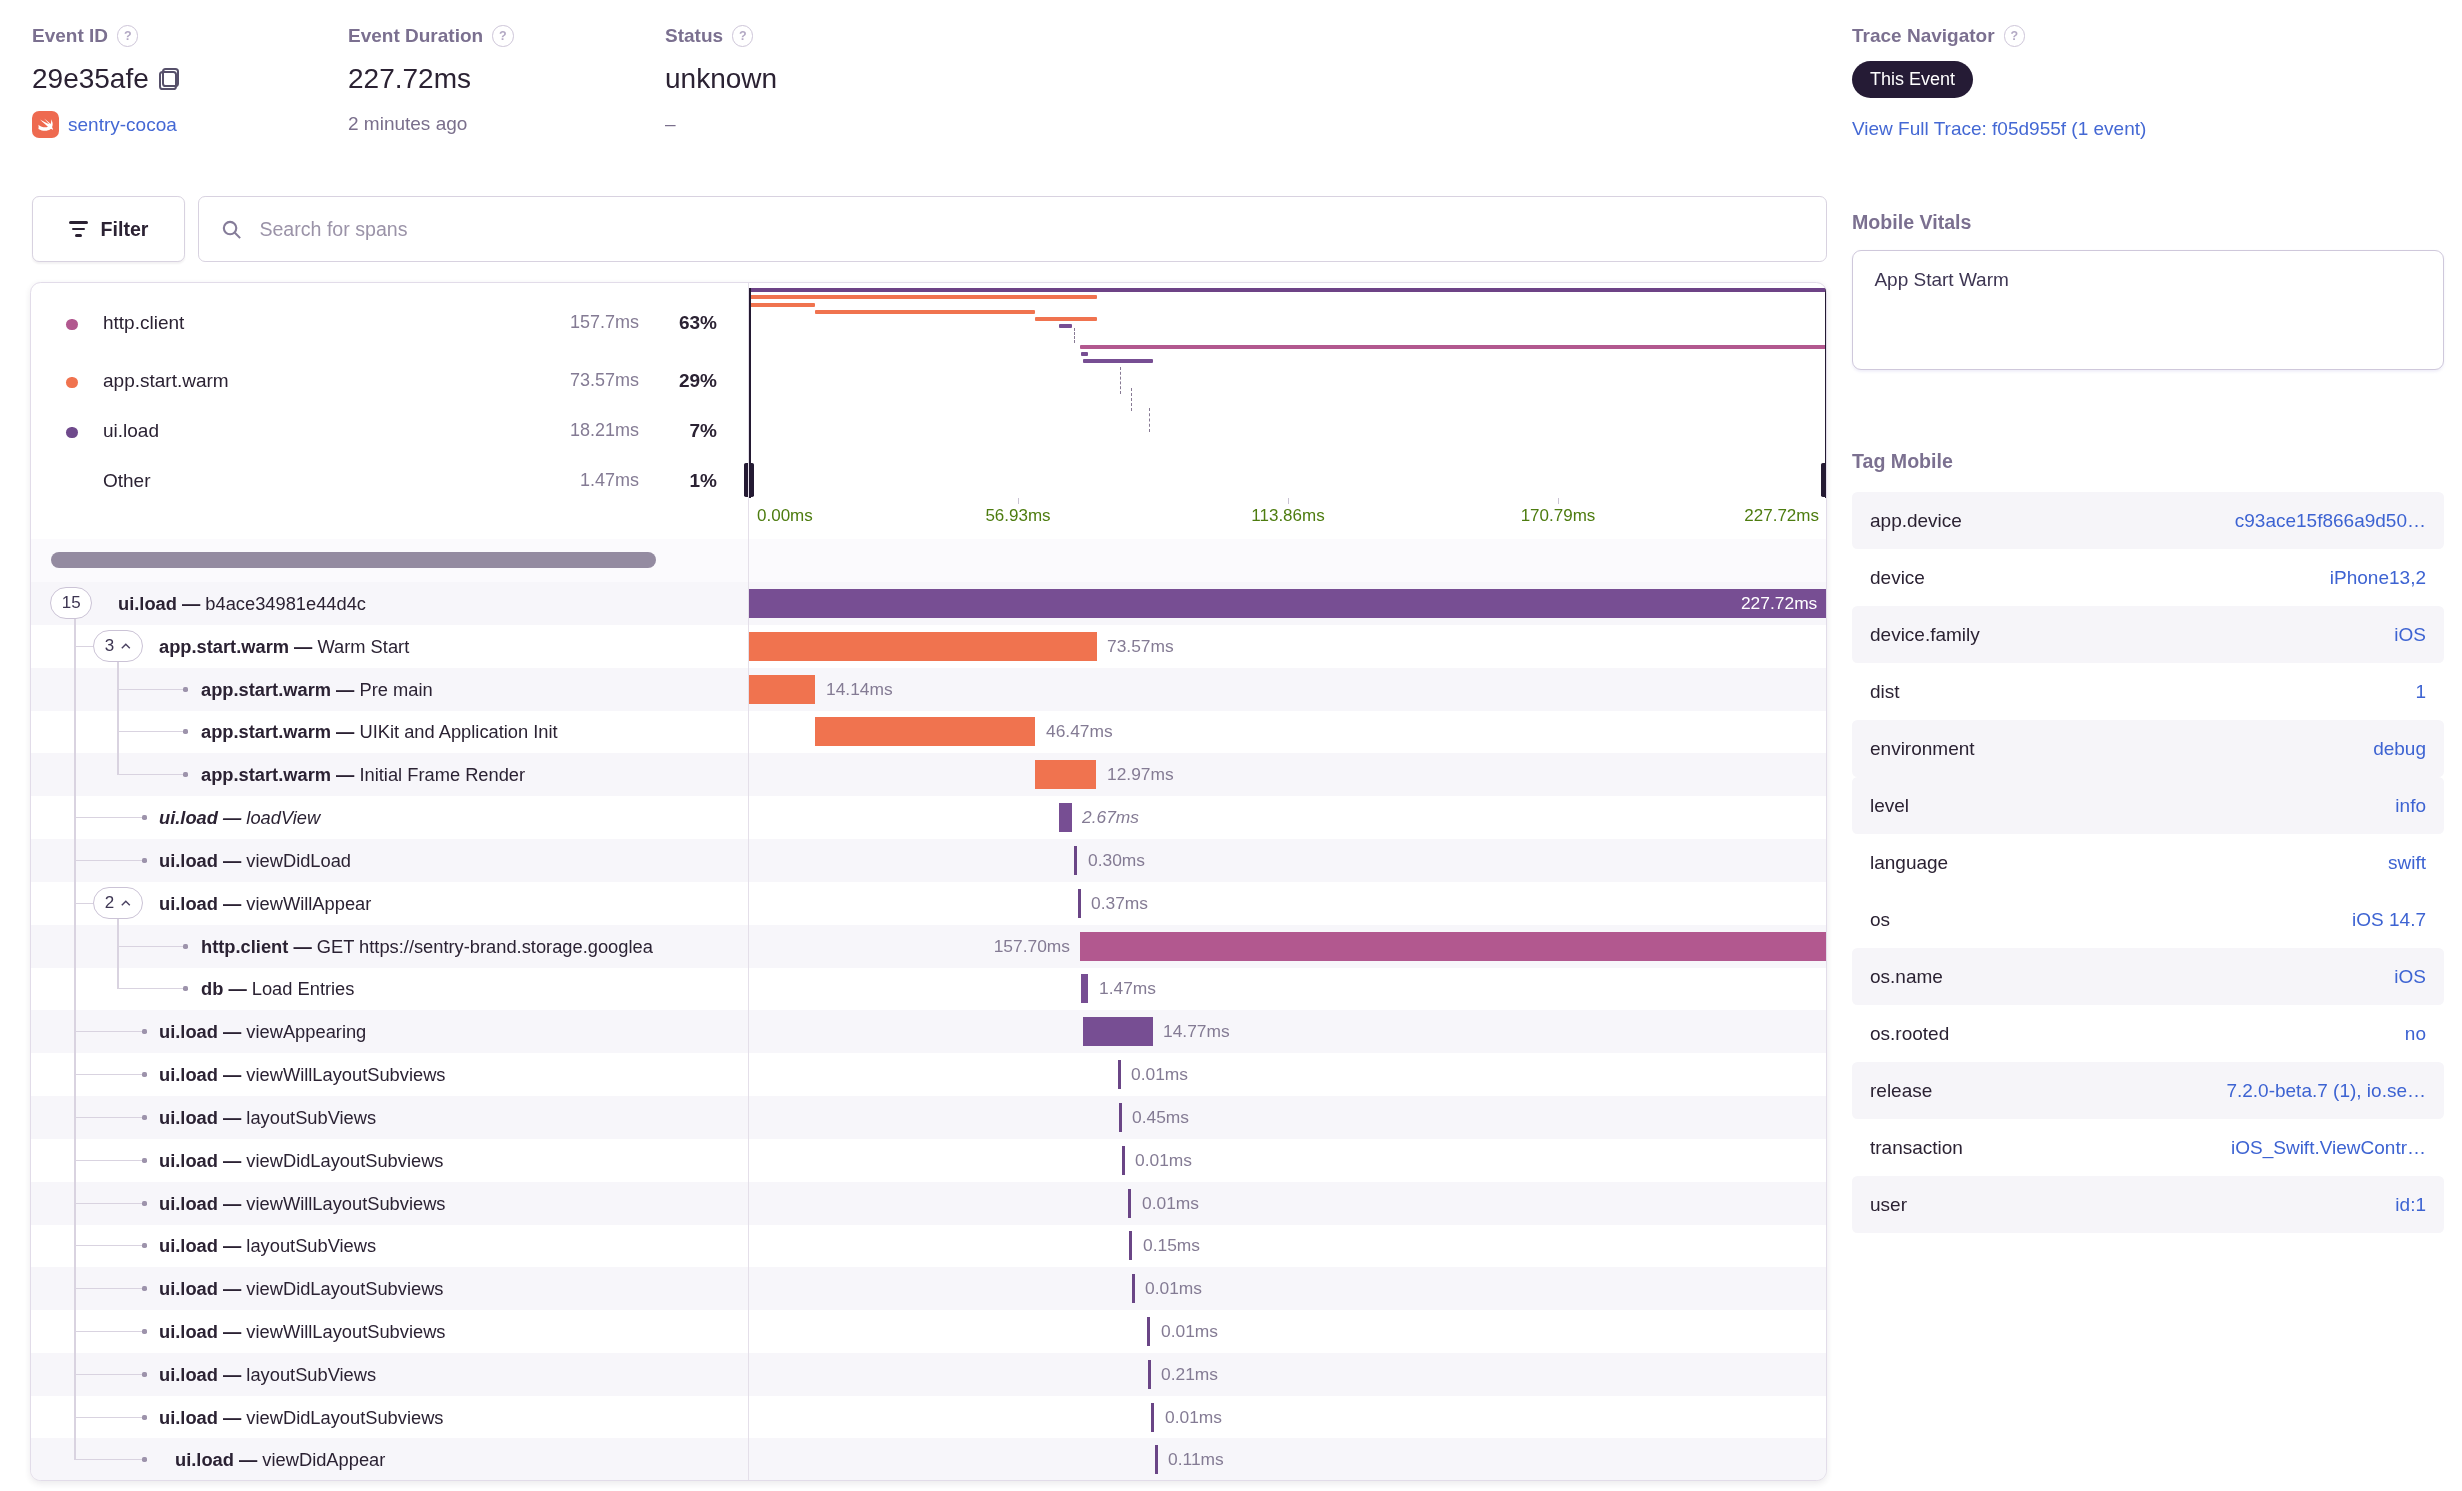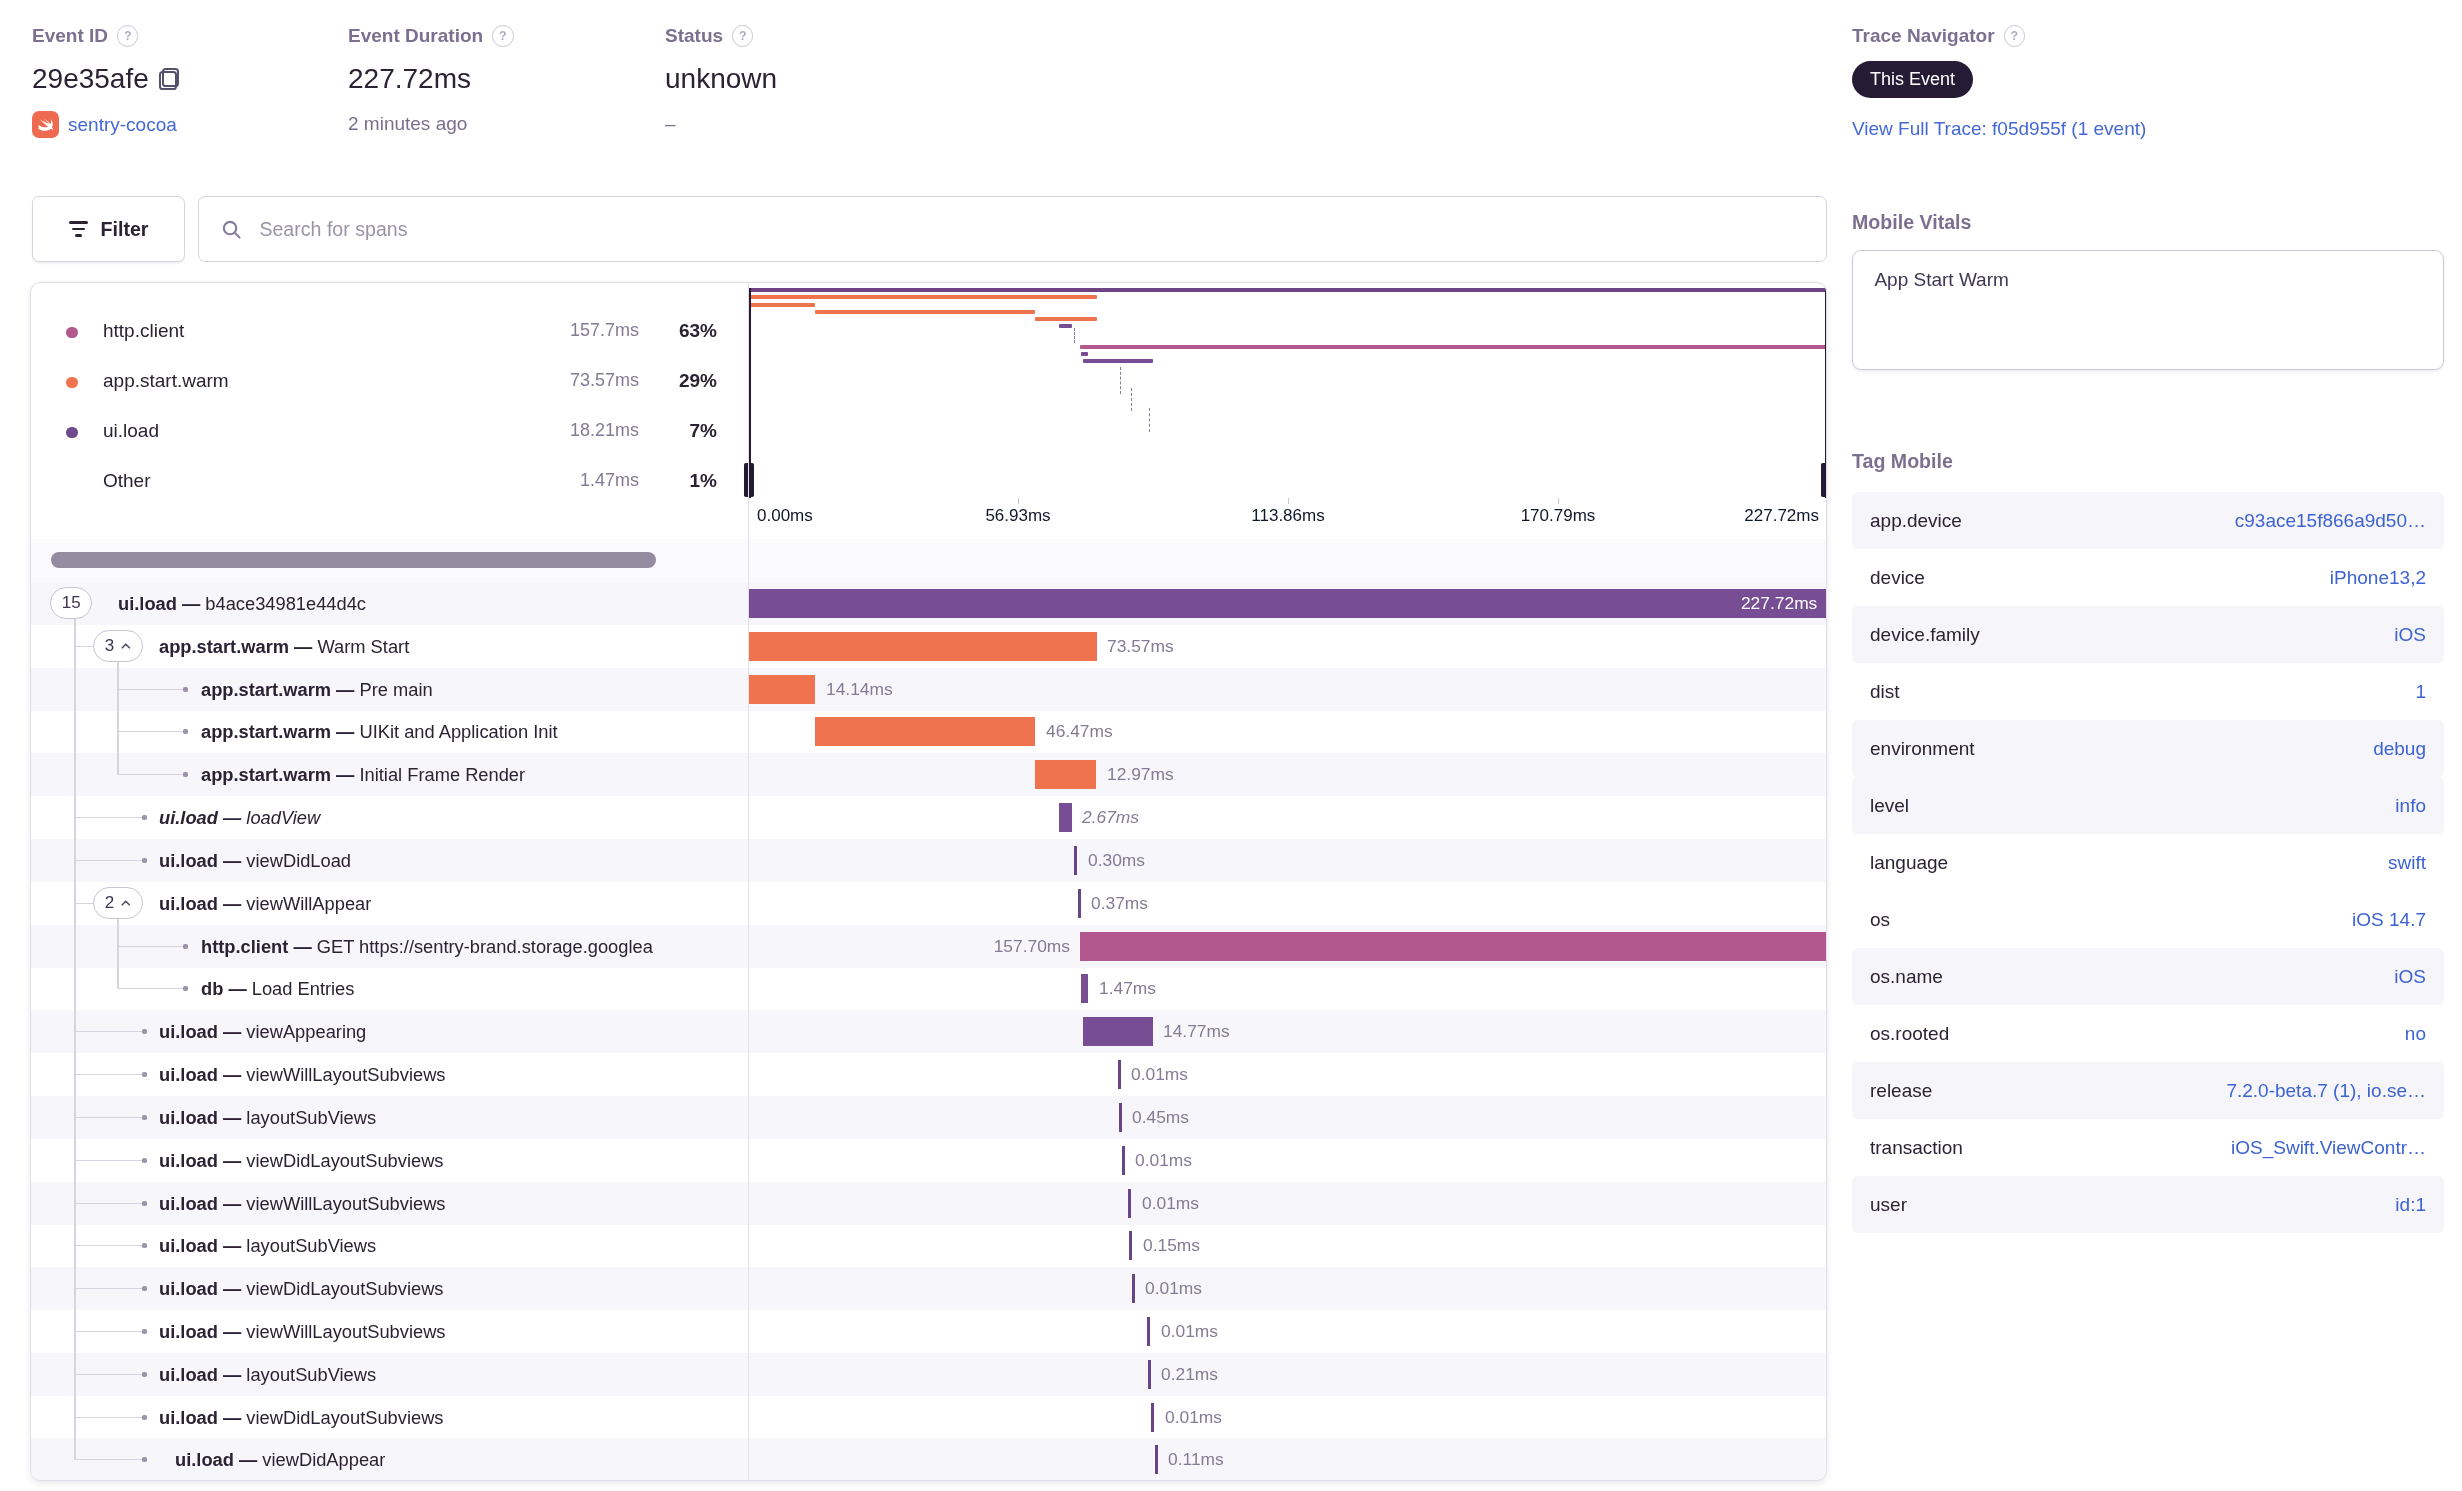--- a/index.html
+++ b/index.html
@@ -52,21 +52,21 @@
   .legend-op  { position:absolute; left:72px; top:12.5px; font-size:19px; color:#2b2233; }
   .legend-ms  { position:absolute; right:109px; top:13.4px; font-size:18px; color:#847b94; }
   .legend-pct { position:absolute; right:31px; top:12.5px; font-size:19px; font-weight:700; color:#2b2233; width:71px; text-align:right; }
   
   .mini { position:absolute; left:717px; top:0; width:1080px; height:256px; }
   .mini .mbar { position:absolute; height:4px; border-radius:0.9px; }
   .mini .mdash { position:absolute; width:0; border-left:1.8px dashed #6a5a7a; opacity:.8; }
   .mini .hline { position:absolute; top:4.5px; height:210px; width:2.7px; background:#241a33; }
   .mini .hrect { position:absolute; top:180px; height:34px; width:9.8px; background:#241a33; border-radius:1.8px; cursor:ew-resize; }
   .mini .tick { position:absolute; top:215px; width:1.3px; height:6.2px; background:#c9c2d3; }
-  .mini .alab { position:absolute; top:223px; font-size:17px; color:#0f172a; white-space:nowrap; }
+  .mini .alab { position:absolute; top:223px; font-size:17px; color:#4d7c0f; white-space:nowrap; }
   
   .scrollrow { position:absolute; left:0; top:256px; width:100%; height:43px; background:#fbfafd; }
   .scrollthumb { position:absolute; left:19.6px; top:13.4px; width:605px; height:16px;
                  border-radius:8px; background:#948ba1; cursor:grab; }
   
   .rows { position:absolute; left:0; top:299px; width:100%; height:899px; }
   .srow { position:absolute; left:0; width:100%; height:43px; }
   .srow.alt { background:#f7f6fa; }
   .tree { position:absolute; left:0; top:0; width:717px; height:43px; overflow:hidden; }
   .tlabel { position:absolute; top:0; line-height:43px; font-size:18.3px; color:#2b2233; white-space:nowrap; }
@@ -162,21 +162,21 @@
 <div class="search-box">
   <svg width="23" height="23" viewBox="0 0 24 24" fill="none" stroke="#857c99" stroke-width="2.2">
       <circle cx="10.5" cy="10.5" r="6.5"></circle>
       <line x1="15.5" y1="15.5" x2="21" y2="21"></line>
     </svg>
   <input type="text" placeholder="Search for spans" style="">
 </div>
 
 <div class="wf">
   <div id="legend">
-      <div class="legend-row" style="top: 24px;">
+      <div class="legend-row" style="top: 16px;">
         <div class="legend-dot" style="background: rgb(178, 88, 143);"></div>
         <div class="legend-op">http.client</div>
         <div class="legend-ms">157.7ms</div>
         <div class="legend-pct">63%</div>
       </div>
       <div class="legend-row" style="top: 74px;">
         <div class="legend-dot" style="background: rgb(240, 115, 79);"></div>
         <div class="legend-op">app.start.warm</div>
         <div class="legend-ms">73.57ms</div>
         <div class="legend-pct">29%</div>

